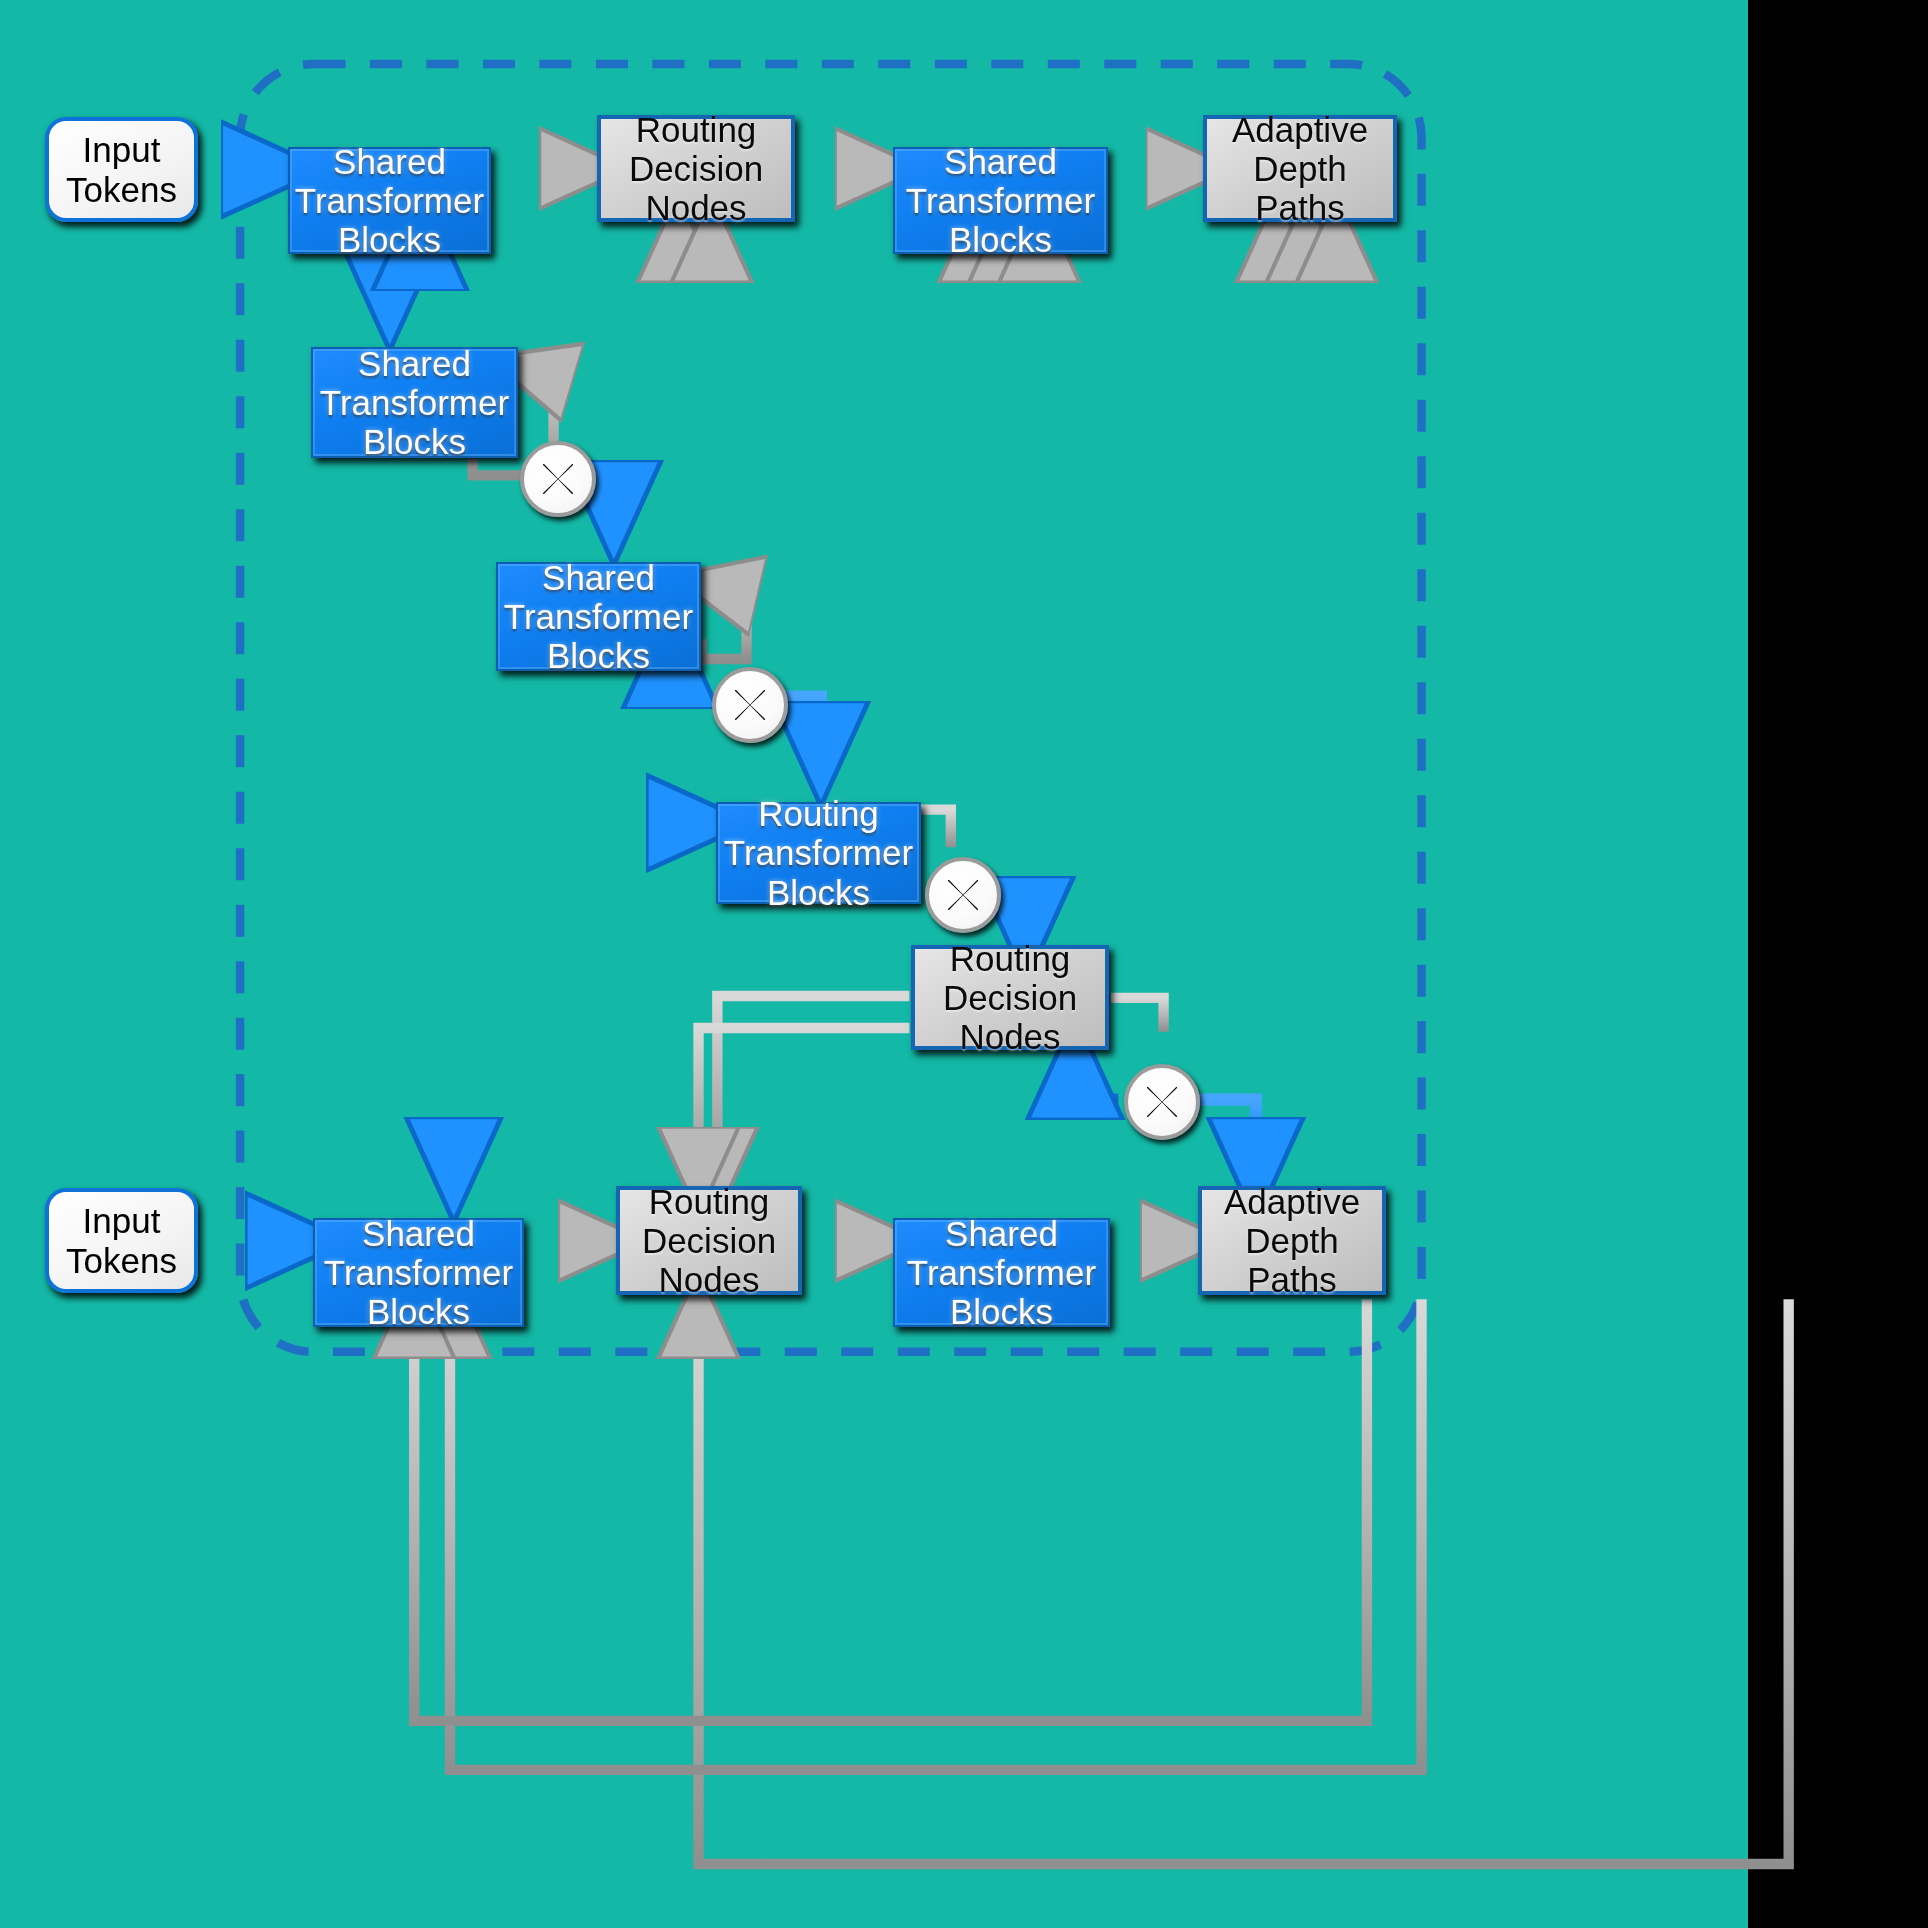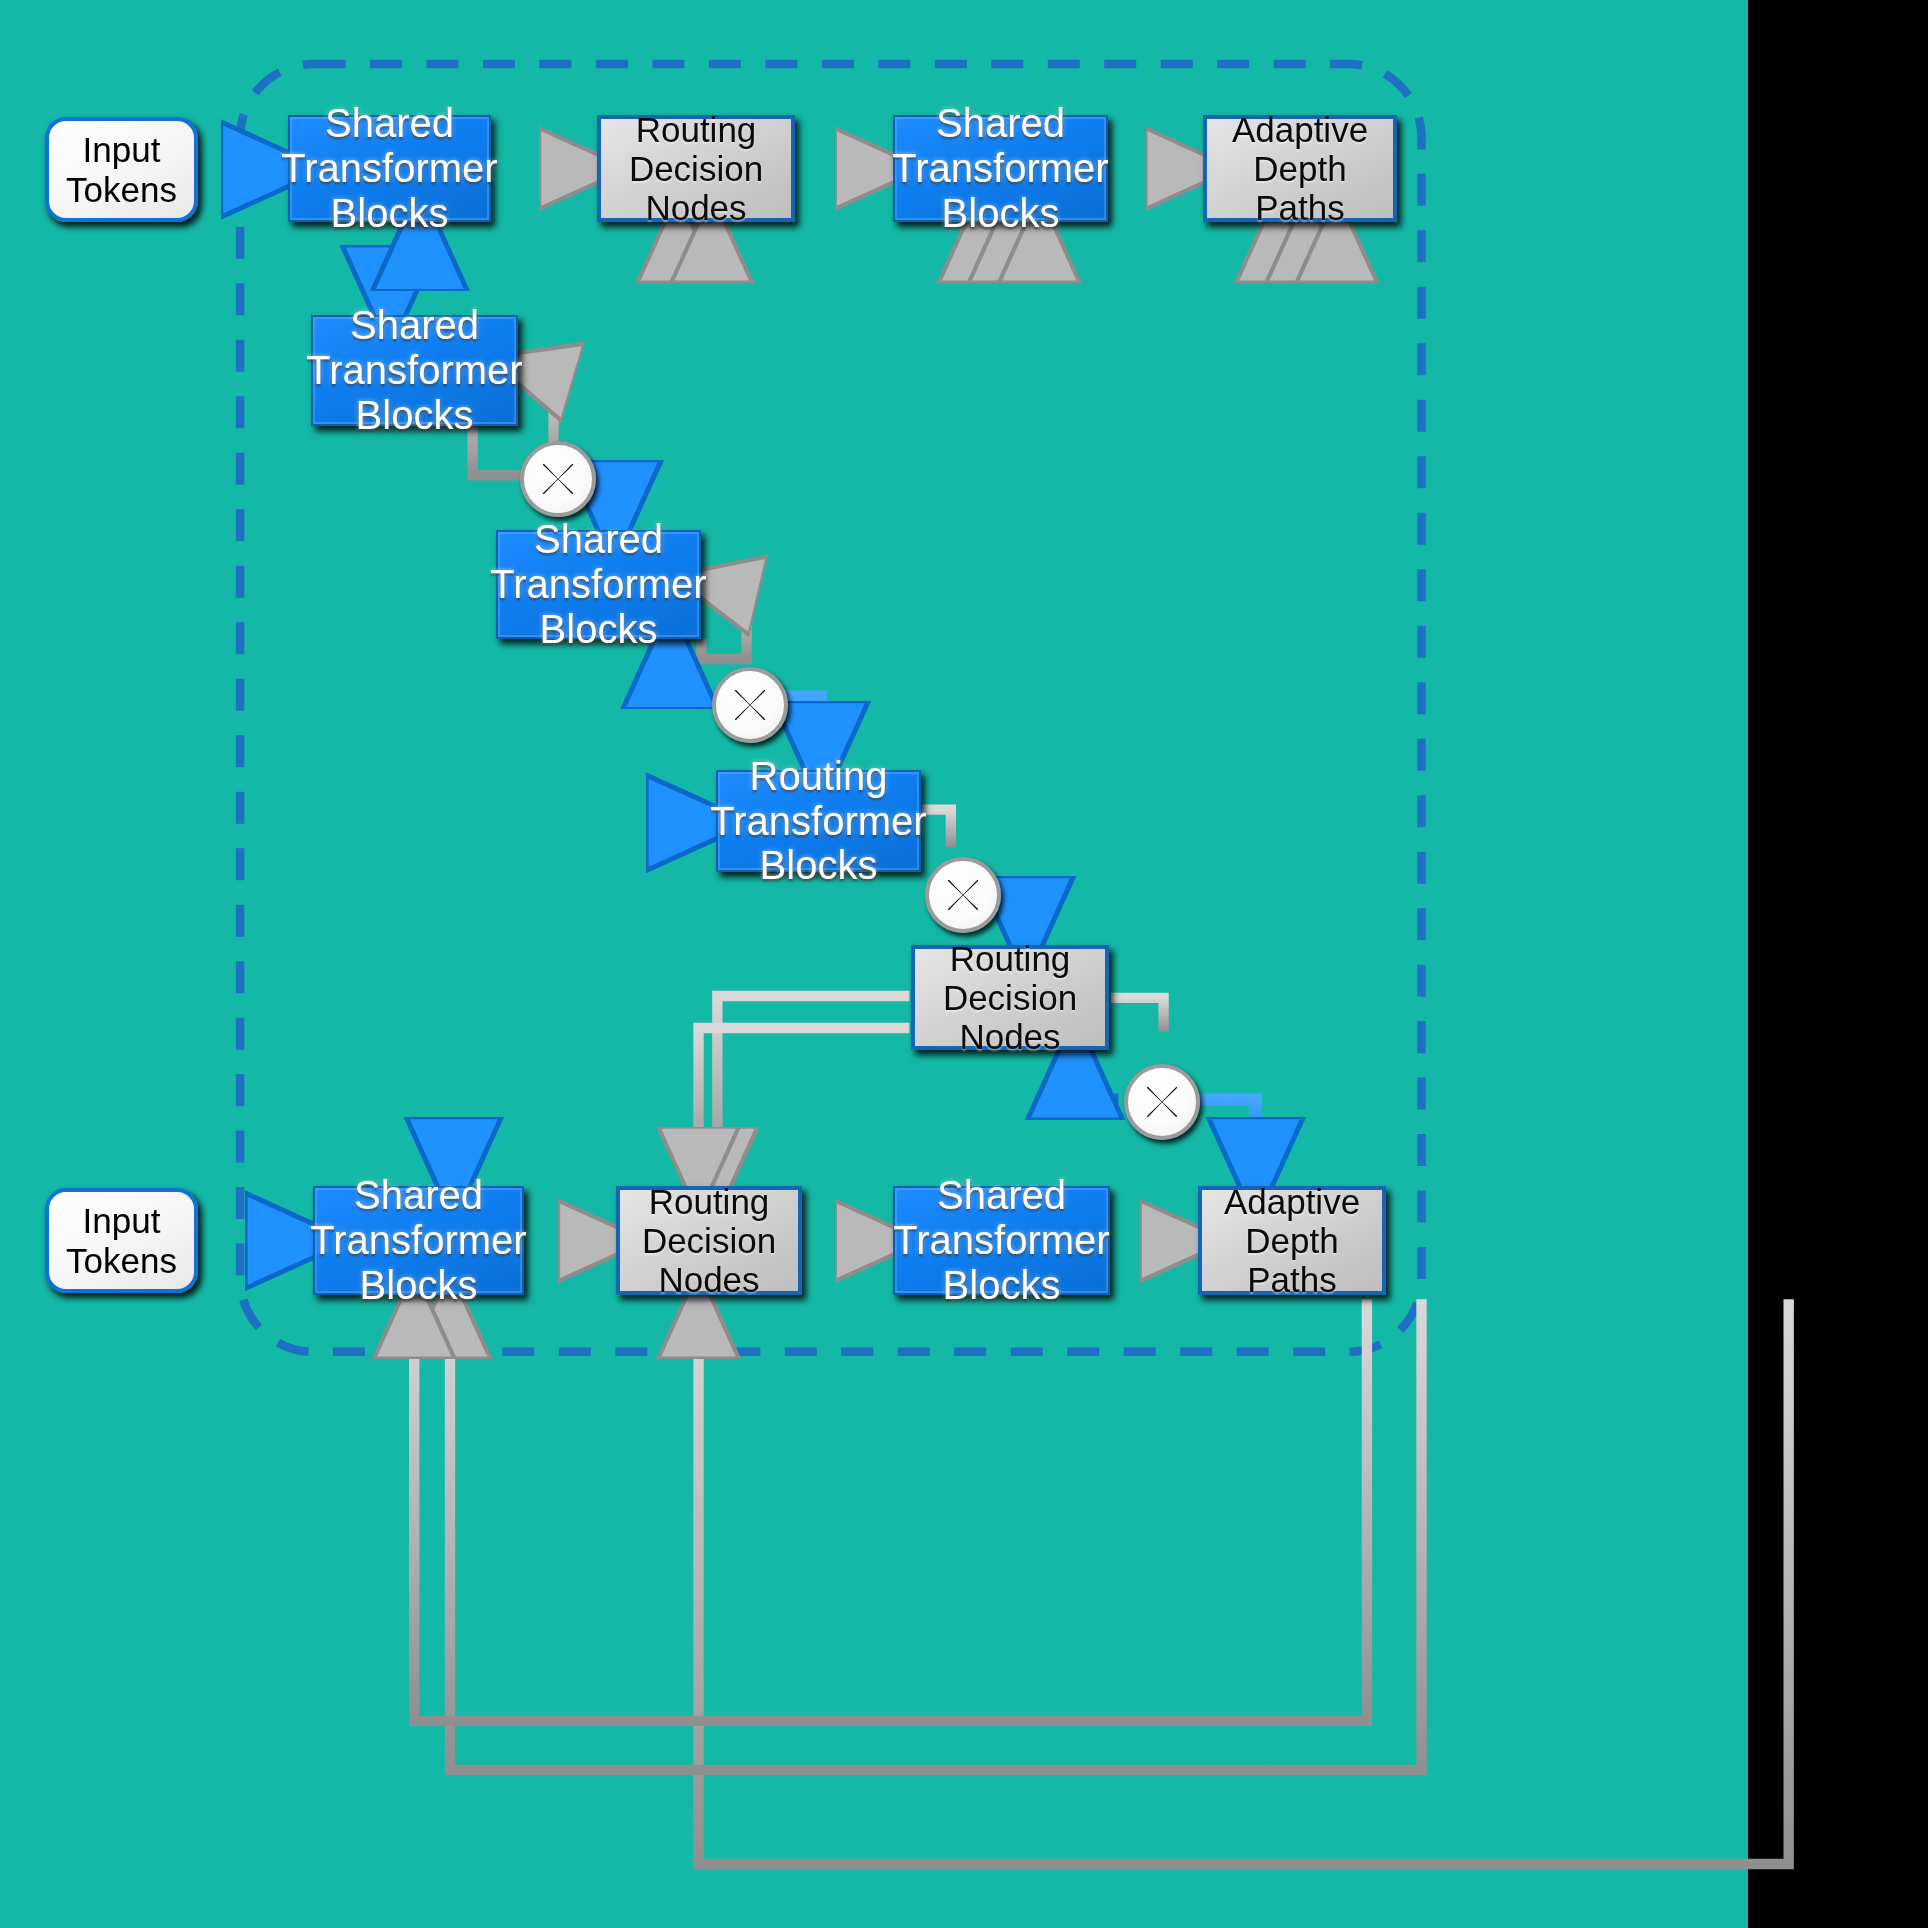--- a/index.html
+++ b/index.html
@@ -9,23 +9,24 @@
   svg.layer{position:absolute;left:0;top:0;width:1928px;height:1928px;}
 
   .node{position:absolute;box-sizing:border-box;display:flex;align-items:center;
         justify-content:center;text-align:center;line-height:1.12;z-index:5;}
 
   
   .blue{
     background:linear-gradient(160deg,#1f8cff 0%,#0f7ff2 40%,#0a6fd6 100%);
     border:2.8px solid #0b5fb0;
     color:#ffffff;
-    font-size:40px;
+    font-size:35px;
     text-shadow:0 0 5.6px rgba(255,255,255,.55),0 1.9px 2.8px rgba(0,0,0,.7);
     box-shadow:3.8px 4.7px 6.6px rgba(0,0,0,.85), inset 0 0 0 1.9px rgba(120,190,255,.35);
+    margin-top:32px;
   }
   
   .grey{
     background:linear-gradient(150deg,#e6e6e6 0%,#d2d2d2 45%,#bdbdbd 100%);
     border:4.7px solid #1565b5;
     color:#0a0a0a;
     font-size:35px;
     text-shadow:0 1.9px 1.9px rgba(255,255,255,.45);
     box-shadow:3.8px 4.7px 6.6px rgba(0,0,0,.85);
   }

